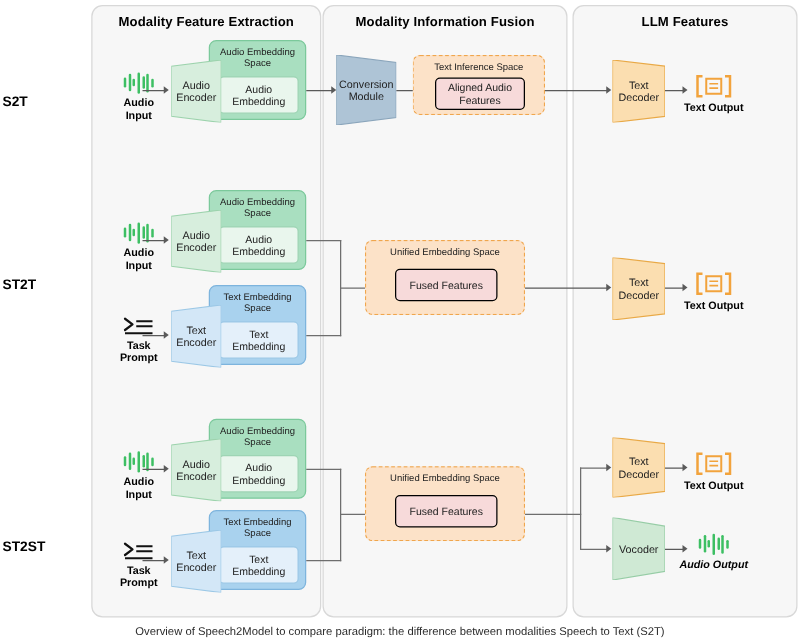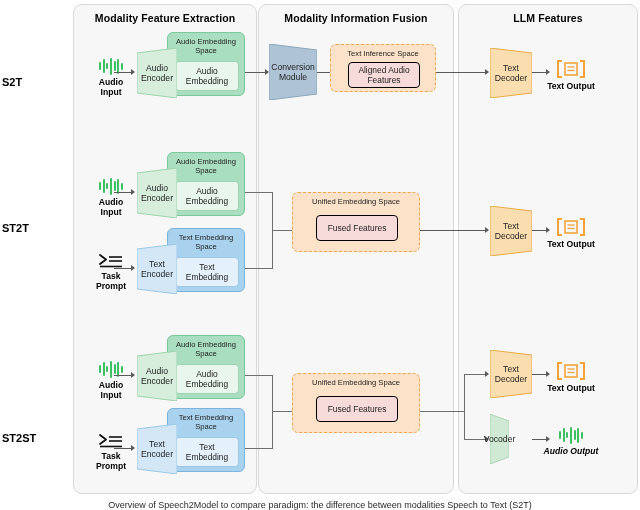--- a/index.html
+++ b/index.html
@@ -396,21 +396,21 @@
         <path d="M6 2 L2 2 L2 18 L6 18" fill="none" stroke="#f2a33c" stroke-width="2"></path>
         <path d="M24 2 L28 2 L28 18 L24 18" fill="none" stroke="#f2a33c" stroke-width="2"></path>
         <rect x="9" y="4" width="12" height="12" fill="none" stroke="#f2a33c" stroke-width="1.6"></rect>
         <line x1="11.5" y1="8" x2="18.5" y2="8" stroke="#f2a33c" stroke-width="1.3"></line>
         <line x1="11.5" y1="11.5" x2="18.5" y2="11.5" stroke="#f2a33c" stroke-width="1.3"></line>
       </svg>
     </div>
     <div class="cap">Text Output</div>
   </div>
 
-  <div class="trap" style="left:490px;top:414px;width:19px;height:50px;">
+  <div class="trap" style="left:490px;top:414px;width:42px;height:50px;">
     <svg class="shape" viewBox="0 0 42 50" preserveAspectRatio="none">
       <polygon points="0,0 42,7 42,43 0,50" fill="#cfe9d4" stroke="#97cda6" stroke-width="1"></polygon>
     </svg>
     <div class="lbl">Vocoder</div>
   </div>
 
   <div class="ln lnh" style="left:532px;top:439px;width:15px;"></div>
   <div class="arw" style="left:546px;top:436px;"></div>
 
   <div class="iocap" style="left:538px;top:425px;font-style:italic;">

